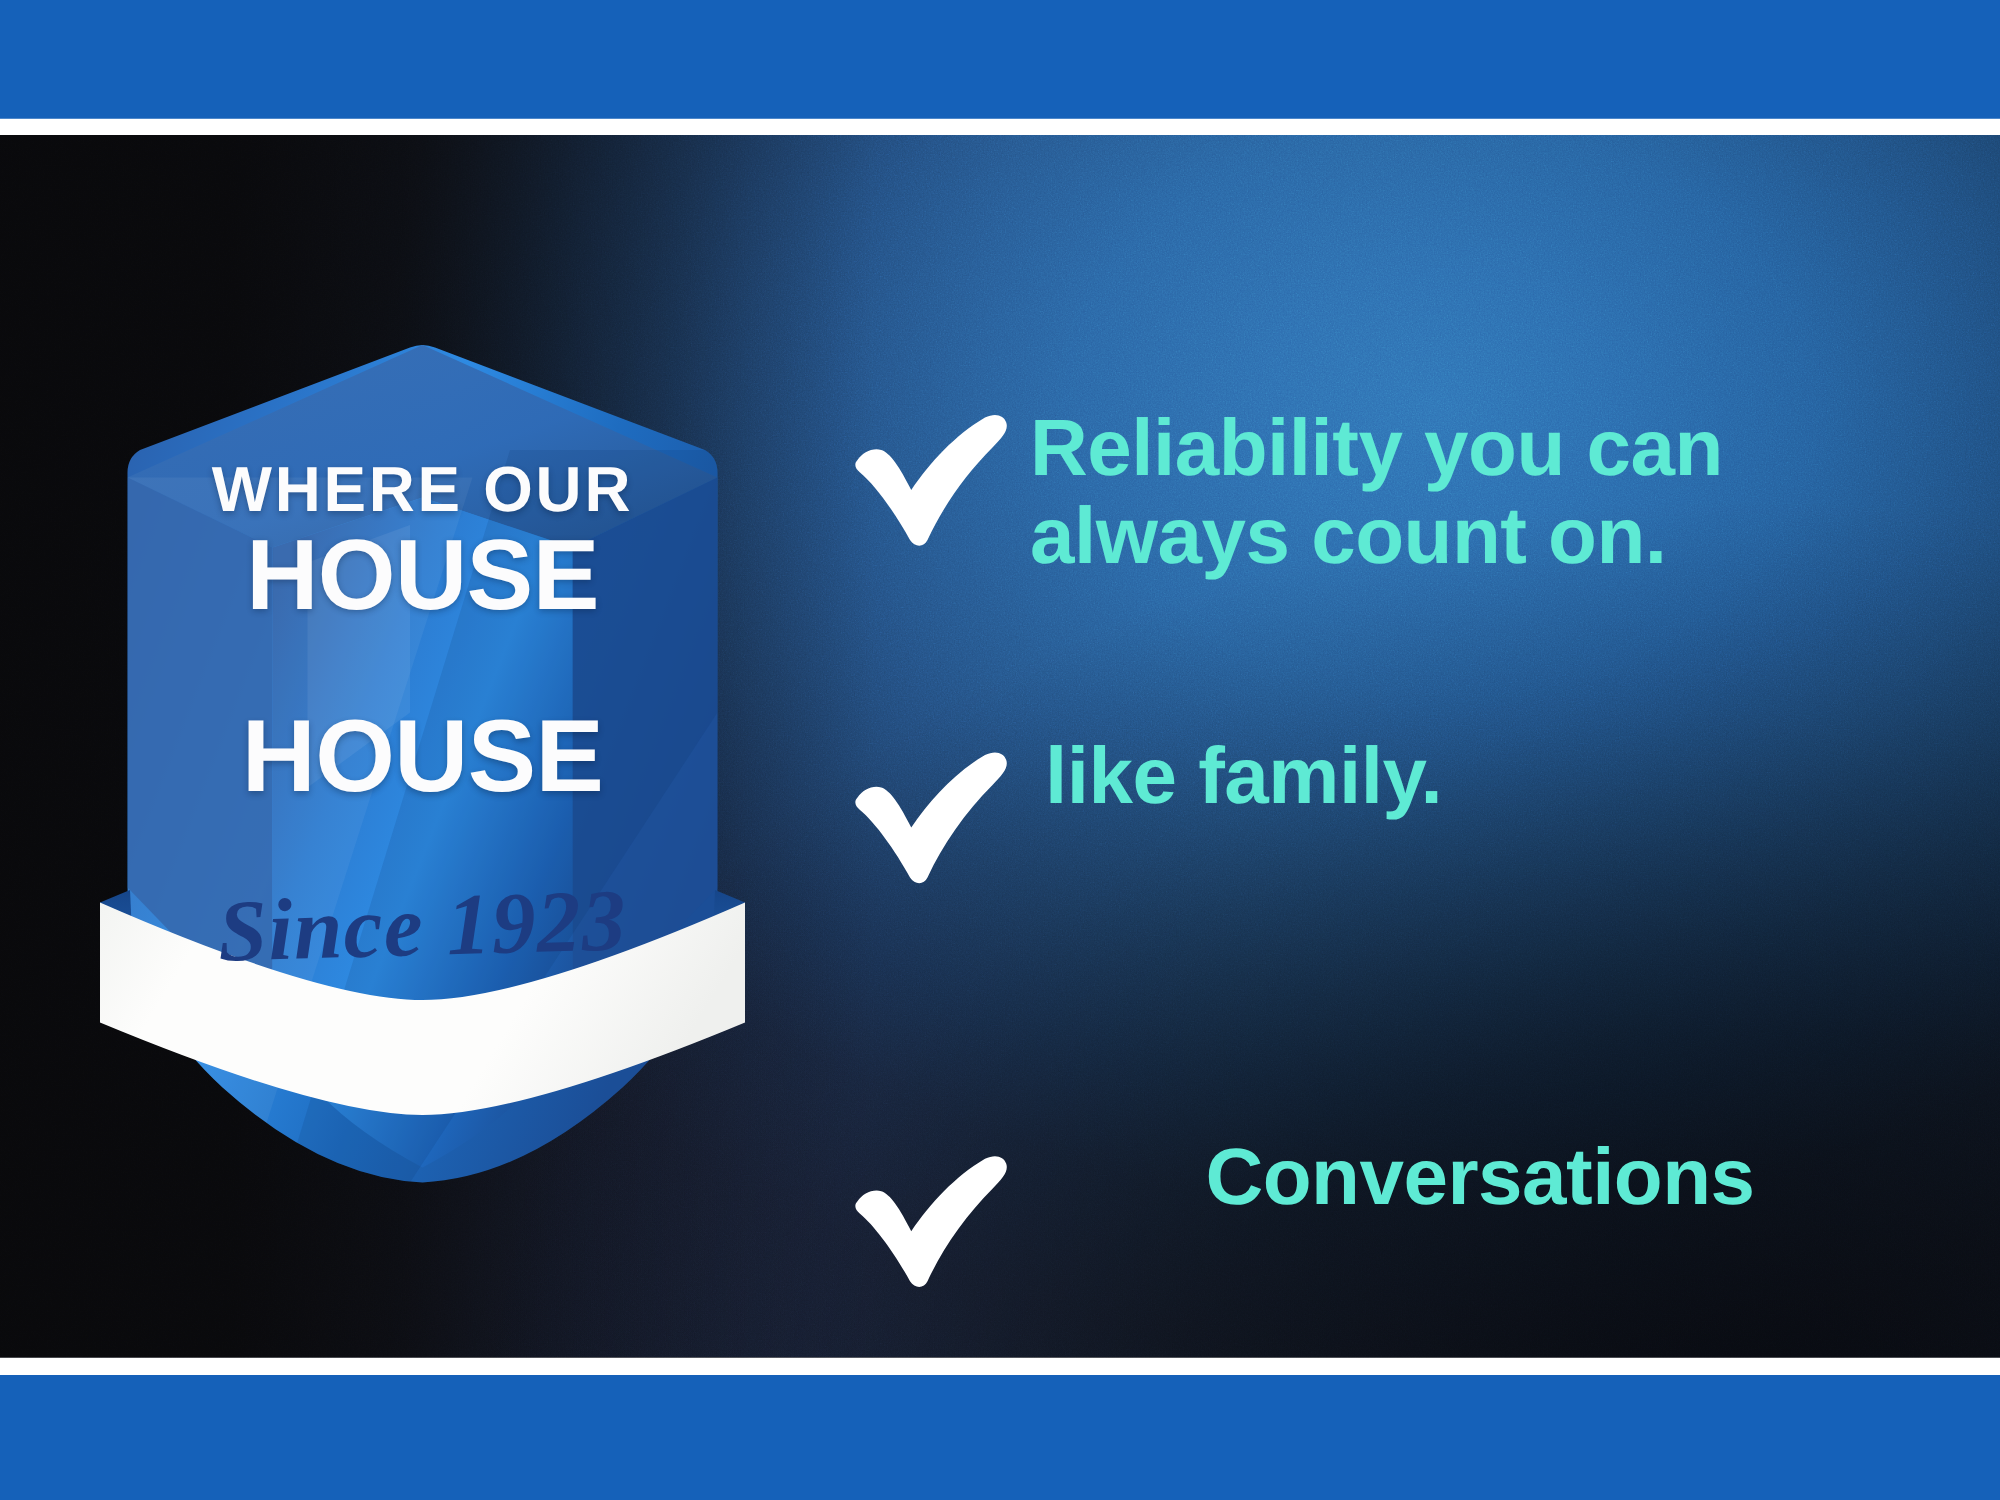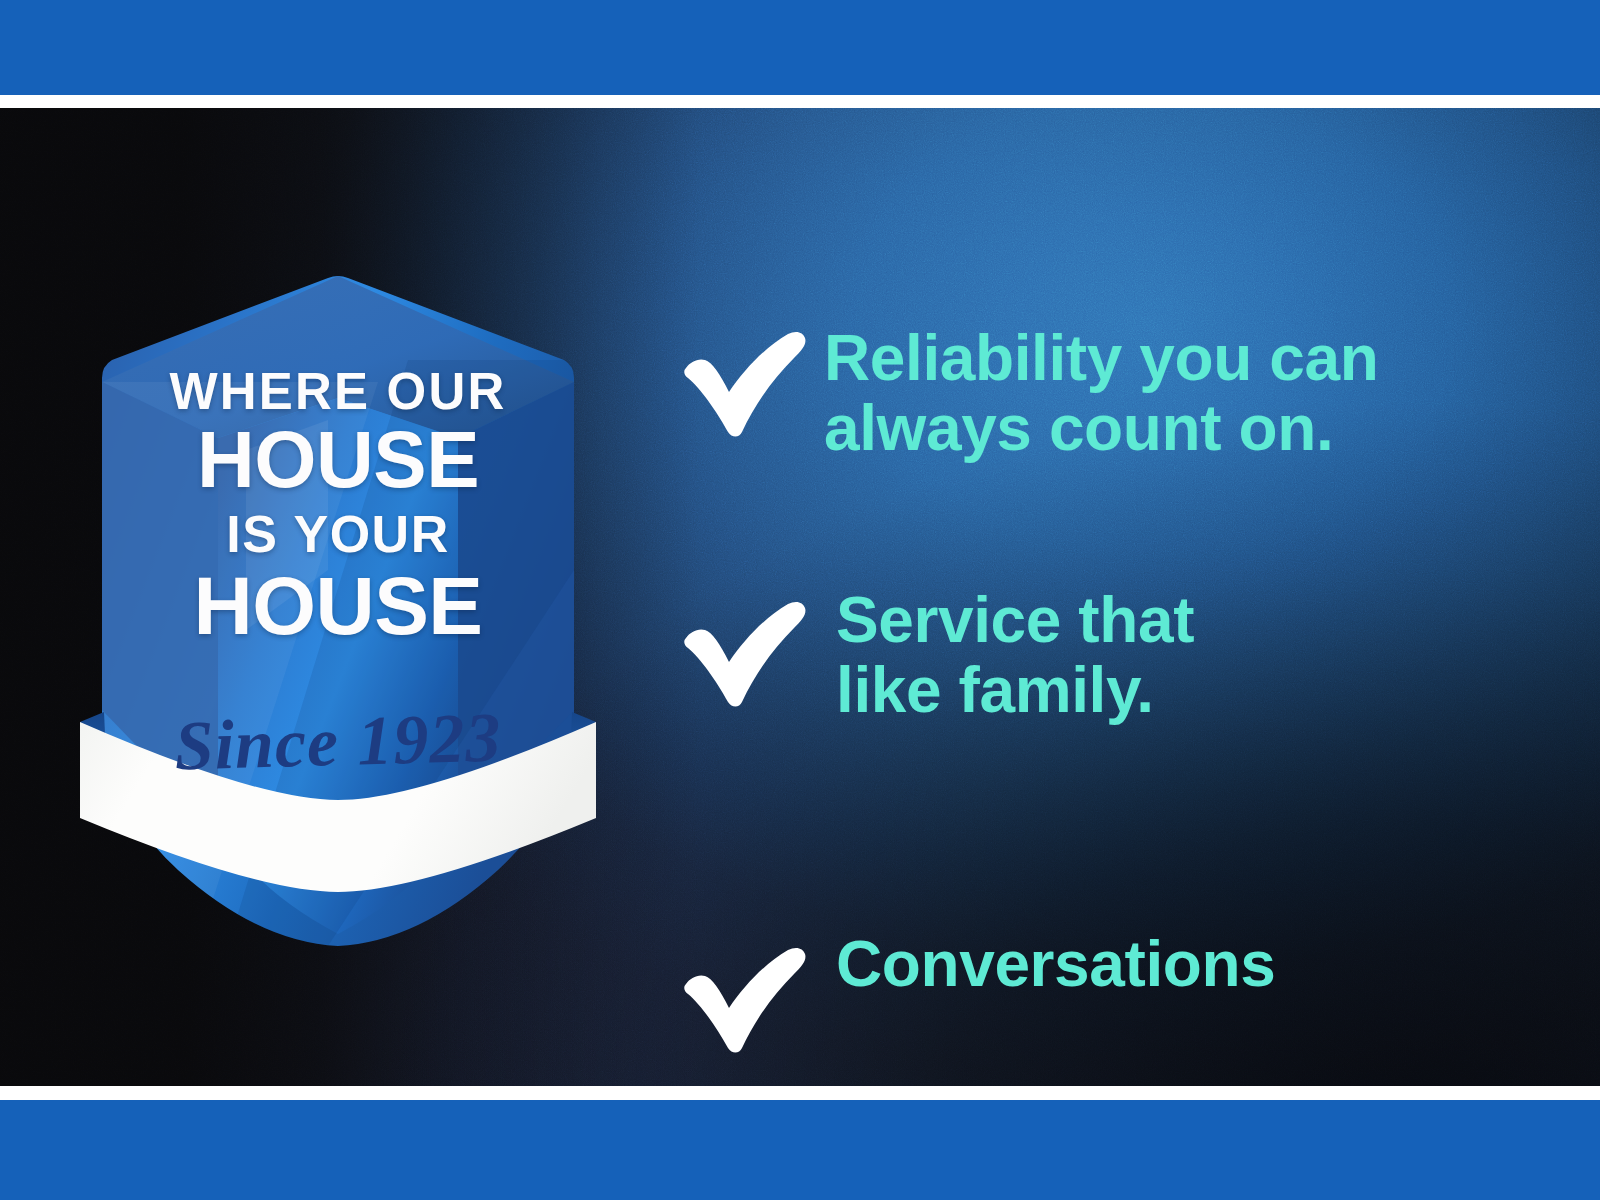--- a/index.html
+++ b/index.html
@@ -143,21 +143,21 @@
     font-family:"Liberation Sans", sans-serif;
     font-weight:bold;
     font-size:64px;
     line-height:1.09;
     letter-spacing:-0.4px;
   }
   .benefit .copy span { display:block; white-space:nowrap; }
 
   #benefit-0 { top:108px; }
   #benefit-1 { top:370px; }
-  #benefit-2 { top:714px; }
+  #benefit-2 { top:691px;text-align:center; }
 
   #benefit-1 .tick { padding-top:12px; }
   #benefit-2 .tick { padding-top:14px; }
   #benefit-1 .copy, #benefit-2 .copy { padding-left:12px; }
 </style>
 </head>
 <body>
 
 <div id="poster">
 
@@ -270,21 +270,20 @@
                  Q 180,530 260,530
                  Q 340,530 518,452
                  L 518,548
                  Q 340,622 260,622
                  Q 180,622 2,548
                  Z" fill="url(#gRibbon)"></path>
       </svg>
 
       <div class="shield-line" id="sl-where">WHERE OUR</div>
       <div class="shield-line" id="sl-house1">HOUSE</div>
-      <div class="shield-line" id="sl-isyour">IS YOUR</div>
       <div class="shield-line" id="sl-house2">HOUSE</div>
 
       <div id="ribbon-text">Since 1923</div>
     </div>
 
     <div id="benefits">
 
       <div class="benefit" id="benefit-0">
         <div class="tick">
           <svg width="140" height="112" viewBox="0 0 140 112" xmlns="http://www.w3.org/2000/svg">
@@ -315,21 +314,20 @@
                      C 72,42 92,20 116,6
                      C 124,2 131,4 133,10
                      C 135,16 130,22 122,30
                      C 100,52 82,78 70,104
                      C 67,110 60,110 56,104
                      C 44,82 28,60 16,50
                      C 12,47 11,43 14,40 Z" fill="#FFFFFF"></path>
           </svg>
         </div>
         <div class="copy">
-          <span>Service that</span>
           <span>like family.</span>
         </div>
       </div>
 
       <div class="benefit" id="benefit-2">
         <div class="tick">
           <svg width="140" height="112" viewBox="0 0 140 112" xmlns="http://www.w3.org/2000/svg">
             <path d="M 14,40
                      C 18,34 26,30 33,32
                      C 40,34 48,46 57,64

